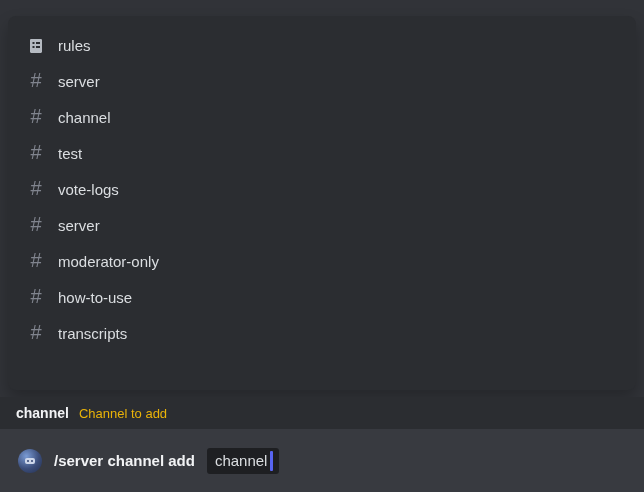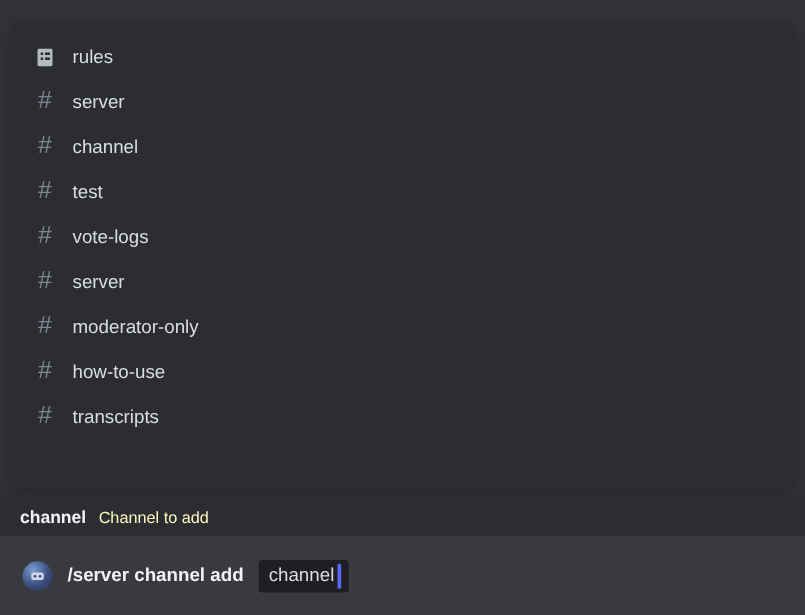--- a/index.html
+++ b/index.html
@@ -65,21 +65,21 @@
     left: 0; right: 0;
     top: 397px;
     height: 32px;
     background: #2b2d31;
     display: flex;
     align-items: center;
     padding: 0 16px;
     gap: 10px;
   }
   .option-name { color: #f2f3f5; font-weight: 700; font-size: 14px; }
-  .option-desc { color: #fef9c3; font-size: 13px; }
+  .option-desc { color: #eab308; font-size: 13px; }
 
   
   .input-area {
     position: absolute;
     left: 0; right: 0;
     top: 429px; bottom: 0;
     background: #383a40;
     display: flex;
     align-items: center;
     padding: 16px 18px;

